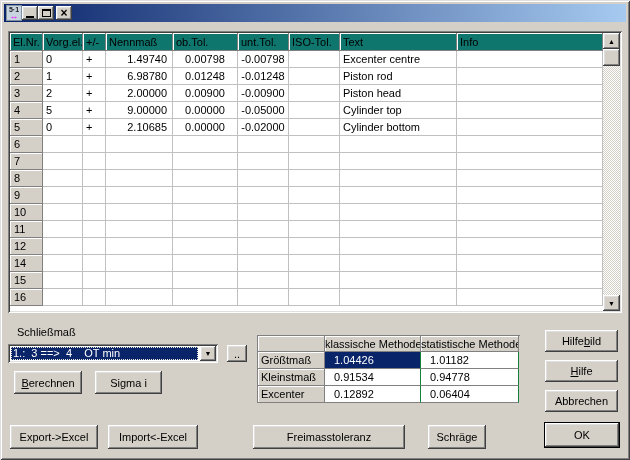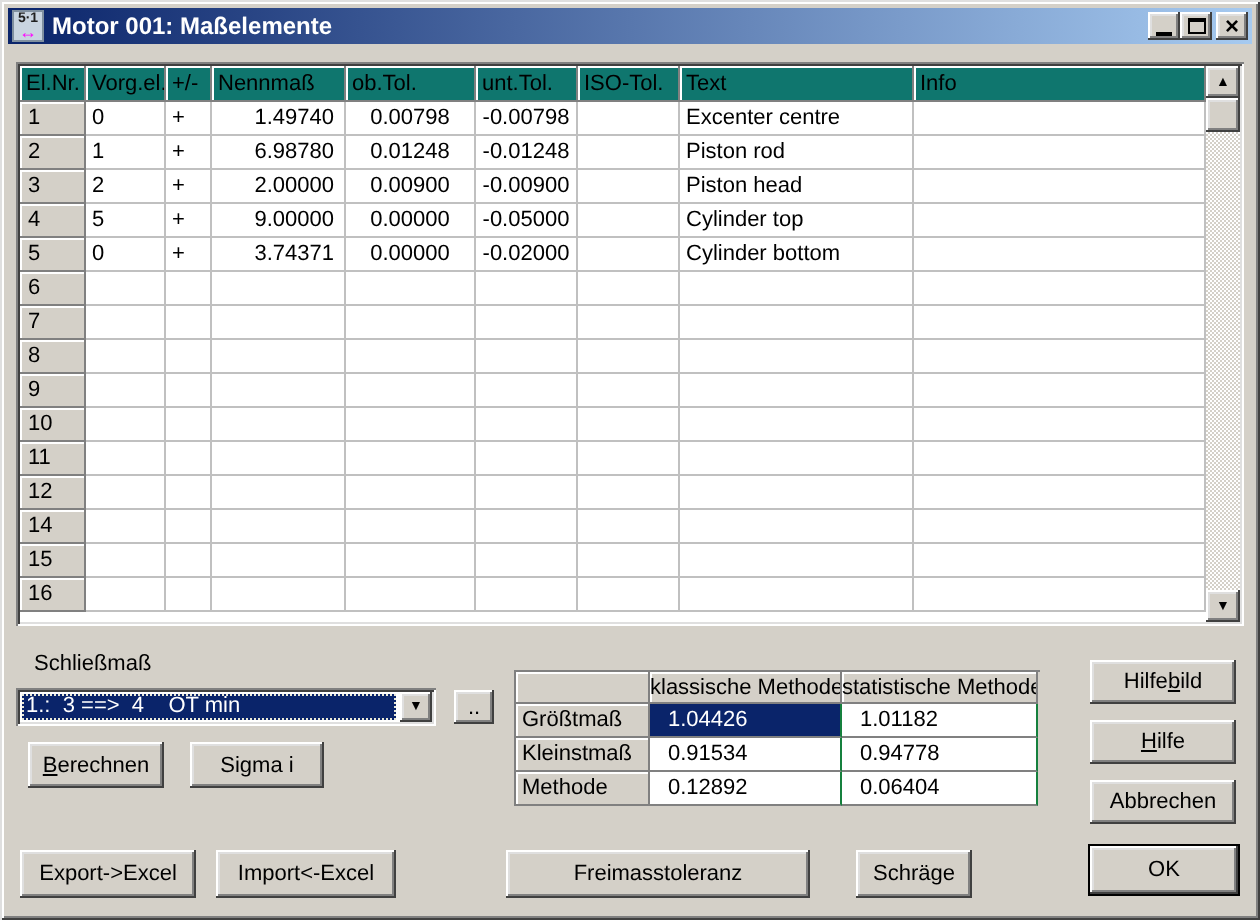--- a/index.html
+++ b/index.html
@@ -96,21 +96,20 @@
 </head>
 <body>
 
 <div class="dialog">
 
   <div class="titlebar">
     <div class="app-icon">
       <span class="n">5·1</span>
       <span class="a">↔</span>
     </div>
-    <div class="title-text">Motor 001: Maßelemente</div>
     <div class="winbtn">
         <span class="glyph-min"></span>
       </div>
     <div class="winbtn">
         <span class="glyph-max"></span>
       </div>
     <div class="winbtn close">
         <span class="glyph-close">×</span>
       </div>
   </div>
@@ -188,21 +187,21 @@
     <td class="cell ac">-0.05000</td>
     <td class="cell ac"></td>
     <td class="cell al">Cylinder top</td>
     <td class="cell al"></td>
   </tr>
 
   <tr>
     <td class="rownum">5</td>
     <td class="cell al">0</td>
     <td class="cell al">+</td>
-    <td class="cell ar">3.74371</td>
+    <td class="cell ar">2.10685</td>
     <td class="cell ac">0.00000</td>
     <td class="cell ac">-0.02000</td>
     <td class="cell ac"></td>
     <td class="cell al">Cylinder bottom</td>
     <td class="cell al"></td>
   </tr>
 
   <tr>
     <td class="rownum">6</td>
     <td class="cell al"></td>
@@ -372,21 +371,21 @@
         <td class="res-lbl">Größtmaß</td>
         <td class="res-val sel">1.04426</td>
         <td class="res-val">1.01182</td>
       </tr>
       <tr>
         <td class="res-lbl">Kleinstmaß</td>
         <td class="res-val">0.91534</td>
         <td class="res-val">0.94778</td>
       </tr>
       <tr>
-        <td class="res-lbl">Methode</td>
+        <td class="res-lbl">Excenter</td>
         <td class="res-val">0.12892</td>
         <td class="res-val">0.06404</td>
       </tr>
     </tbody>
       </table>
   </div>
 
   <div class="btn raised" style="left:545px; top:330px; width:73px; height:22px;">
     <span><span>Hilfe</span><span class="accel">b</span><span>ild</span></span>
   </div>

